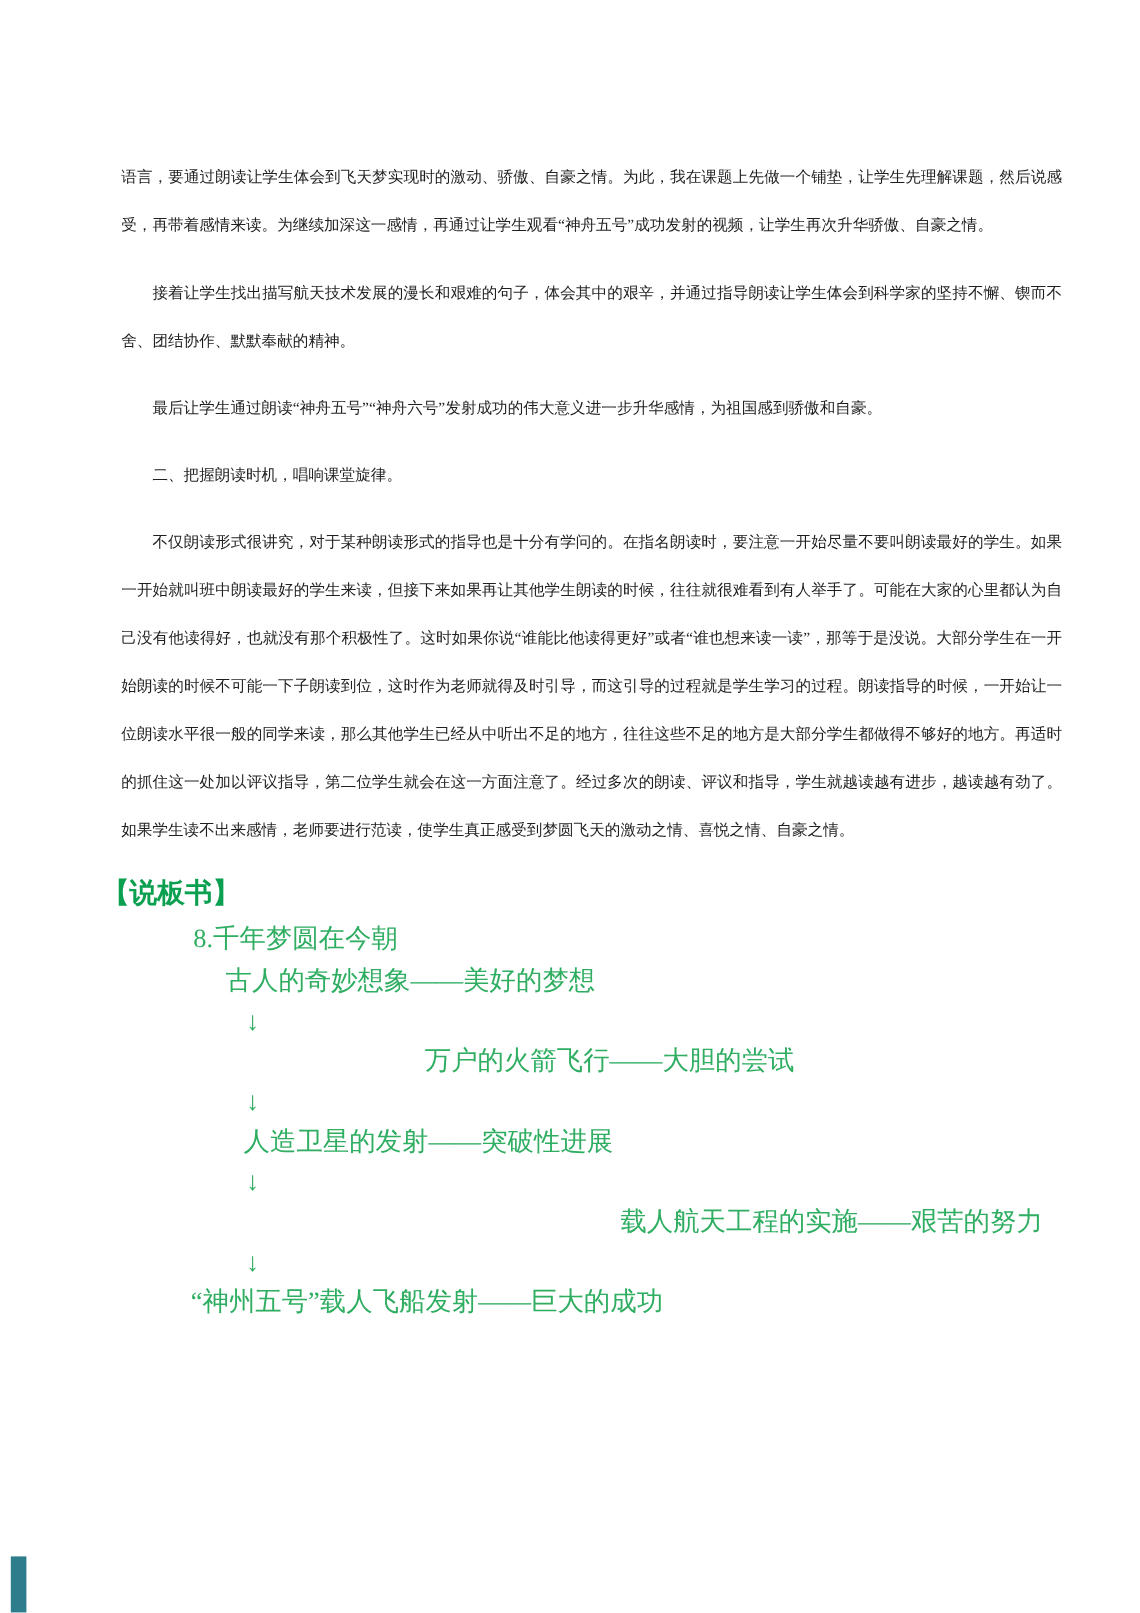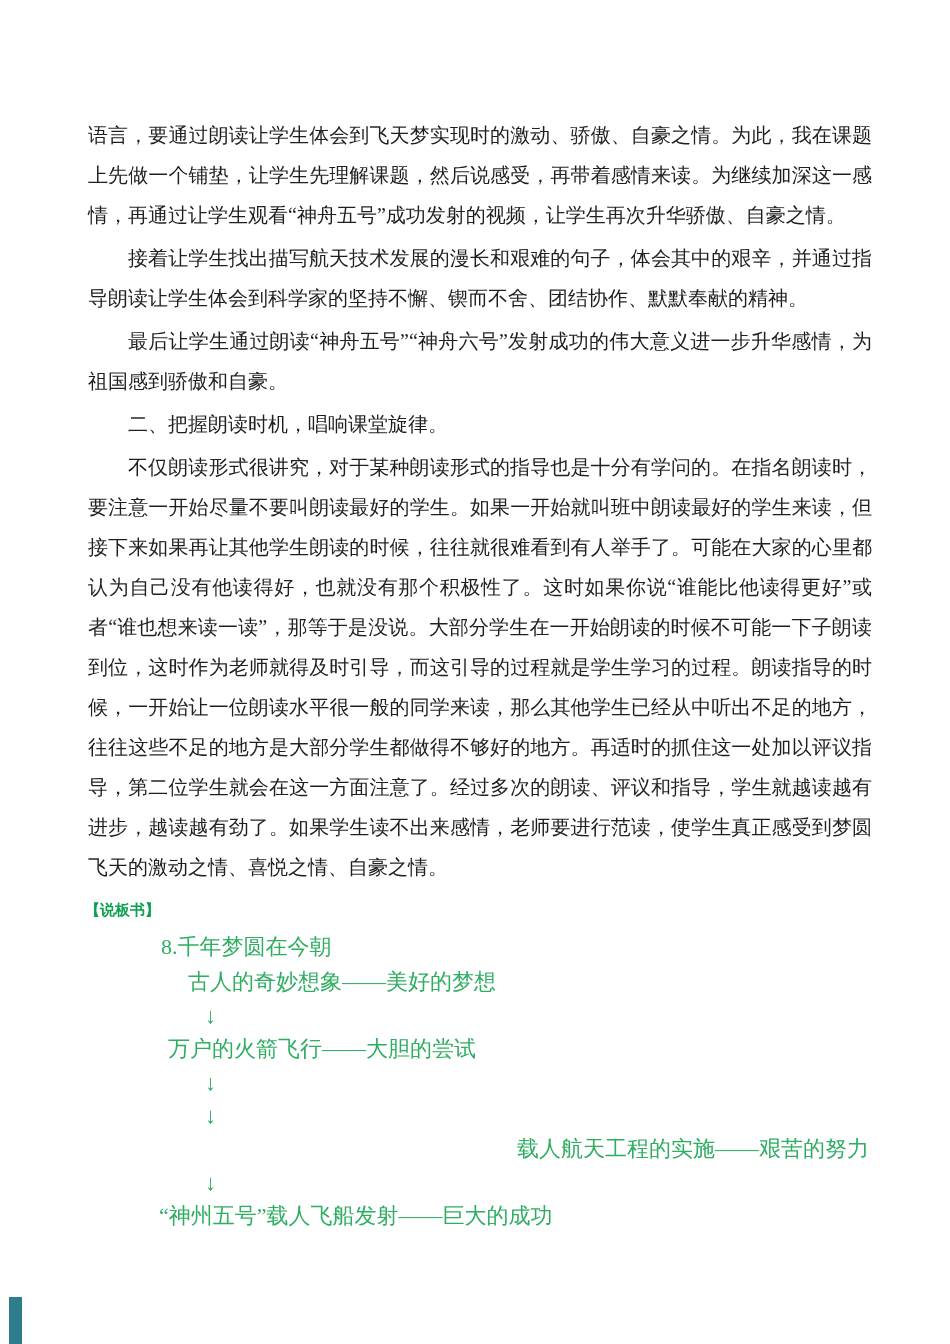--- a/index.html
+++ b/index.html
@@ -8,51 +8,51 @@
     width: 950px;
     height: 1344px;
     background: #ffffff;
     overflow: hidden;
     font-family: "Liberation Serif", "DejaVu Serif", serif;
     color: #1f1f1f;
     box-sizing: border-box;
     padding: 112px 81px 0 85px;
   }
   .body-par {
-    margin: 3px;
+    margin: 16px;
     width: 784px;
-    font-size: 20px;
+    font-size: 13px;
     line-height: 40px;
     text-align: justify;
     text-justify: inter-ideograph;
     text-indent: 2em;
     color: #1f1f1f;
   }
   .body-par.no-indent { text-indent: 0; }
   .section-heading {
     margin: 6px 0 0 0;
-    font-size: 15px;
+    font-size: 23px;
     font-weight: bold;
     line-height: 34px;
     color: #0aa050;
   }
   .board {
     margin-top: 2px;
     font-size: 22px;
     color: #2fae62;
   }
   .board-title {
     margin-left: 76px;
     line-height: 36px;
   }
   .board-line {
     line-height: 34px;
   }
   .board-line.l1 { margin-left: 103px; }
-  .board-line.l2 { margin-left: 83px; }
+  .board-line.l2 { margin-left: 62px; text-align: center; }
   .board-line.l3 { margin-left: 118px; }
   .board-line.l4 { margin-left: 117px; text-align: right; }
   .board-line.l5 { margin-left: 74px; }
   .board-arrow {
     margin-left: 120px;
     line-height: 33px;
     font-size: 22px;
     color: #2fae62;
   }
   .corner-bar {
@@ -76,20 +76,21 @@
   <p class="body-par">不仅朗读形式很讲究，对于某种朗读形式的指导也是十分有学问的。在指名朗读时，要注意一开始尽量不要叫朗读最好的学生。如果一开始就叫班中朗读最好的学生来读，但接下来如果再让其他学生朗读的时候，往往就很难看到有人举手了。可能在大家的心里都认为自己没有他读得好，也就没有那个积极性了。这时如果你说“谁能比他读得更好”或者“谁也想来读一读”，那等于是没说。大部分学生在一开始朗读的时候不可能一下子朗读到位，这时作为老师就得及时引导，而这引导的过程就是学生学习的过程。朗读指导的时候，一开始让一位朗读水平很一般的同学来读，那么其他学生已经从中听出不足的地方，往往这些不足的地方是大部分学生都做得不够好的地方。再适时的抓住这一处加以评议指导，第二位学生就会在这一方面注意了。经过多次的朗读、评议和指导，学生就越读越有进步，越读越有劲了。如果学生读不出来感情，老师要进行范读，使学生真正感受到梦圆飞天的激动之情、喜悦之情、自豪之情。</p>
 
   <h3 class="section-heading">【说板书】</h3>
 
   <div class="board">
     <div class="board-title">8.千年梦圆在今朝</div>
     <div class="board-line l1">古人的奇妙想象——美好的梦想</div>
     <div class="board-arrow">↓</div>
     <div class="board-line l2">万户的火箭飞行——大胆的尝试</div>
     <div class="board-arrow">↓</div>
+    <div class="board-line l3">人造卫星的发射——突破性进展</div>
     <div class="board-arrow">↓</div>
     <div class="board-line l4">载人航天工程的实施——艰苦的努力</div>
     <div class="board-arrow">↓</div>
     <div class="board-line l5">“神州五号”载人飞船发射——巨大的成功</div>
   </div>
 
   <div class="corner-bar"></div>
 
 </div>
 

